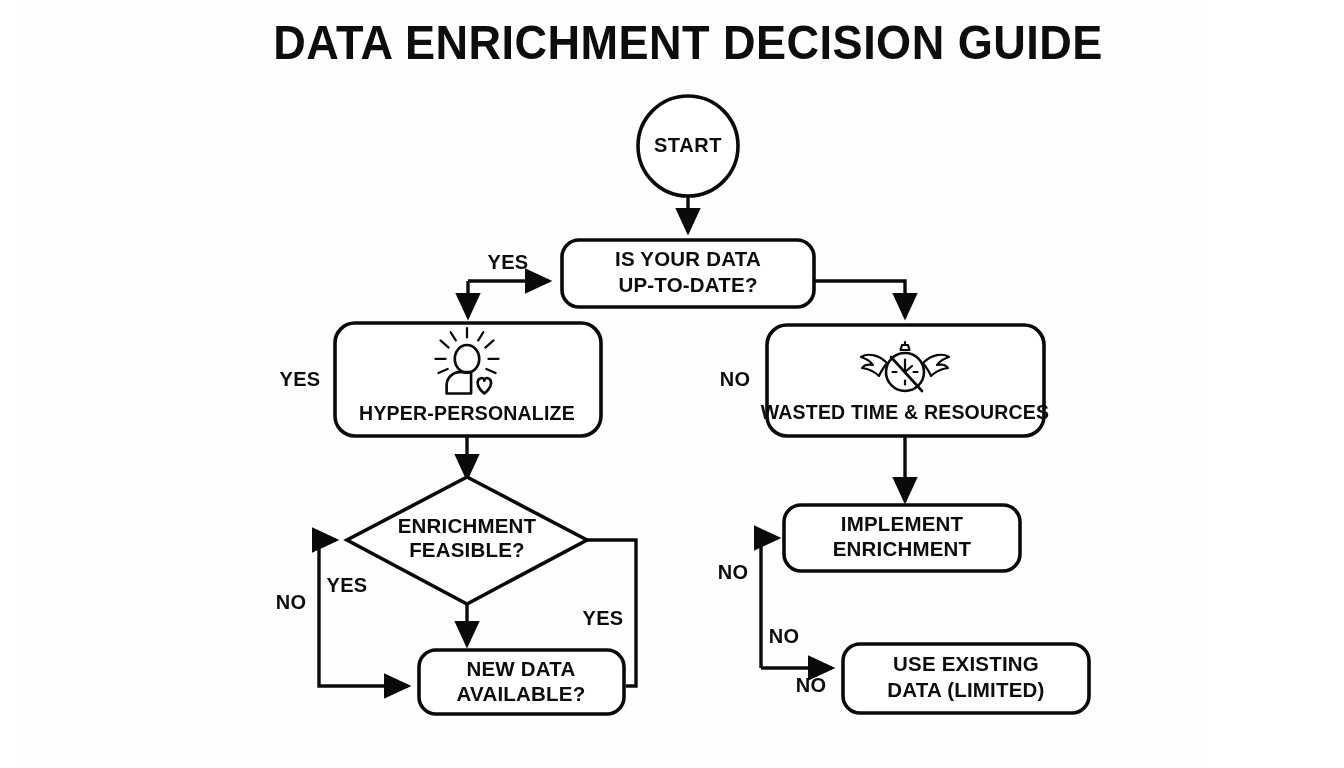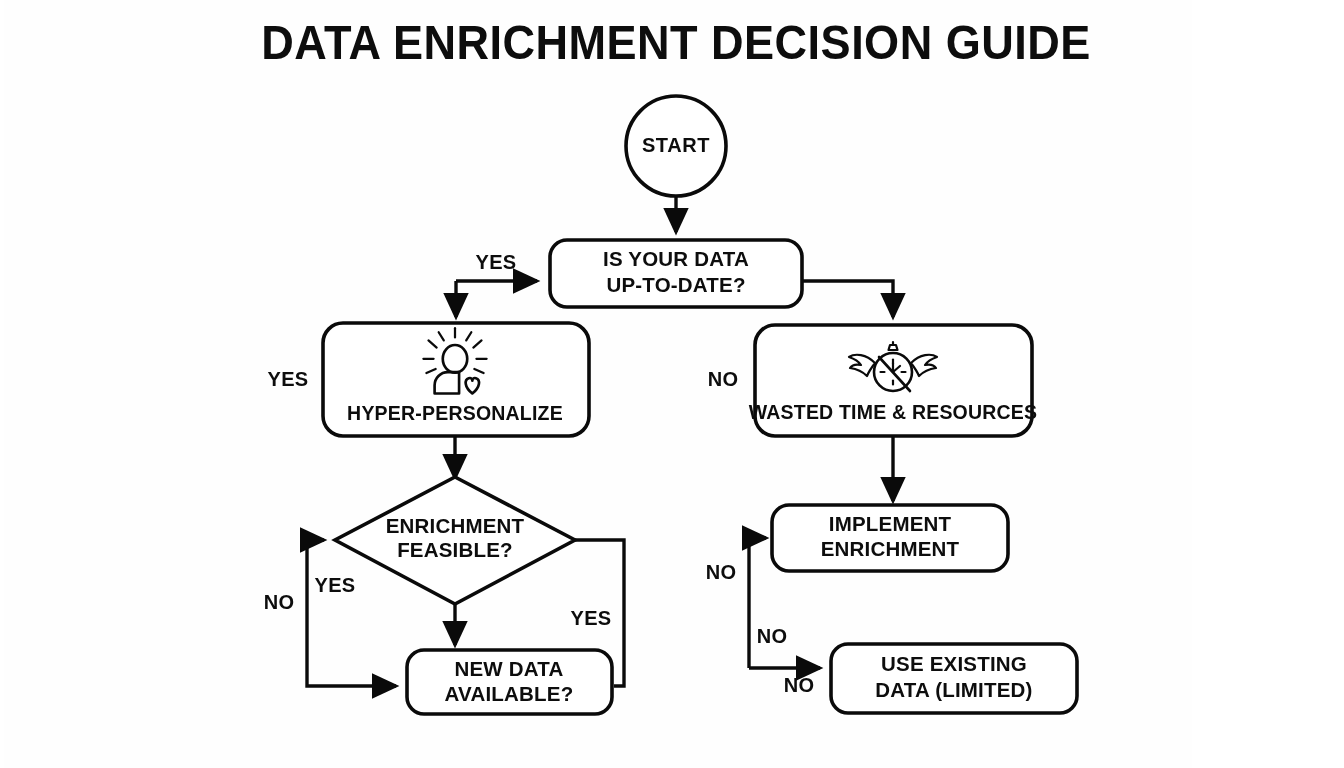--- a/index.html
+++ b/index.html
@@ -11,21 +11,21 @@
   body {
     width: 1344px;
     height: 768px;
     overflow: hidden;
     font-family: "Liberation Sans", sans-serif;
     color: #111111;
     position: relative;
   }
   #canvas {
     position: absolute;
-    left: 4px; top: 0;
+    left: 16px; top: 0;
     width: 1188px;
     height: 768px;
     background: #fefefe;
   }
   .chart-title {
     position: absolute;
     left: 0;
     top: 14px;
     width: 1344px;
     text-align: center;

